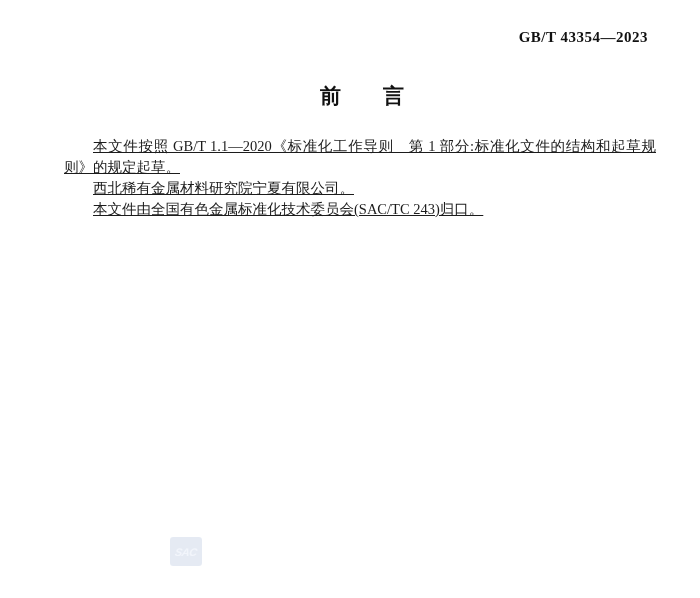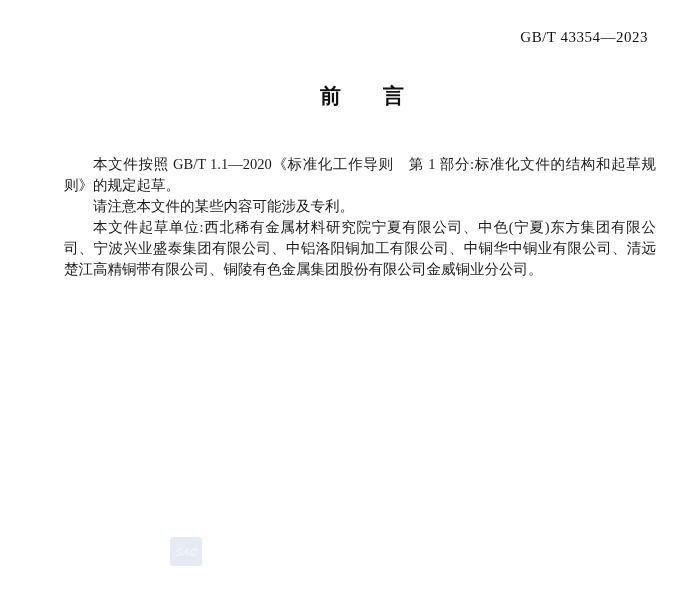--- a/index.html
+++ b/index.html
@@ -18,40 +18,41 @@
   }
   .header {
     position: absolute;
     top: 28px;
     left: 0;
     right: 52px;
     text-align: right;
   }
   .std-no {
     font-size: 15px;
-    font-weight: normal;
+    font-weight: bold;
     letter-spacing: 0.5px;
     color: #111111;
   }
   .title {
     position: absolute;
     top: 82px;
     left: 12px;
     width: 100%;
     margin: 0;
     text-align: center;
     font-size: 21px;
     font-weight: bold;
     color: #111111;
   }
   .content {
     position: absolute;
-    top: 154px;
+    top: 136px;
     left: 64px;
     width: 592px;
+    text-decoration: underline;
   }
   .content p {
     margin: 0;
     font-size: 14.5px;
     line-height: 20.9px;
     text-align: justify;
     text-indent: 2em;
     color: #1c1c1c;
   }
   .watermark {
@@ -83,21 +84,21 @@
 <div class="page">
 
   <div class="header">
     <span class="std-no">GB/T 43354—2023</span>
   </div>
 
   <h1 class="title">前　　言</h1>
 
   <div class="content">
     <p>本文件按照 GB/T 1.1—2020《标准化工作导则　第 1 部分:标准化文件的结构和起草规则》的规定起草。</p>
-    <p>请注意本文件的某些内容可能涉及专利。</p>
-    <p>本文件起草单位:西北稀有金属材料研究院宁夏有限公司、中色(宁夏)东方集团有限公司、宁波兴业盛泰集团有限公司、中铝洛阳铜加工有限公司、中铜华中铜业有限公司、清远楚江高精铜带有限公司、铜陵有色金属集团股份有限公司金威铜业分公司。</p>
+    <p>西北稀有金属材料研究院宁夏有限公司。</p>
+    <p>本文件由全国有色金属标准化技术委员会(SAC/TC 243)归口。</p>
   </div>
 
   <div class="watermark">
     <span>SAC</span>
   </div>
 
 </div>
 
 </body></html>

